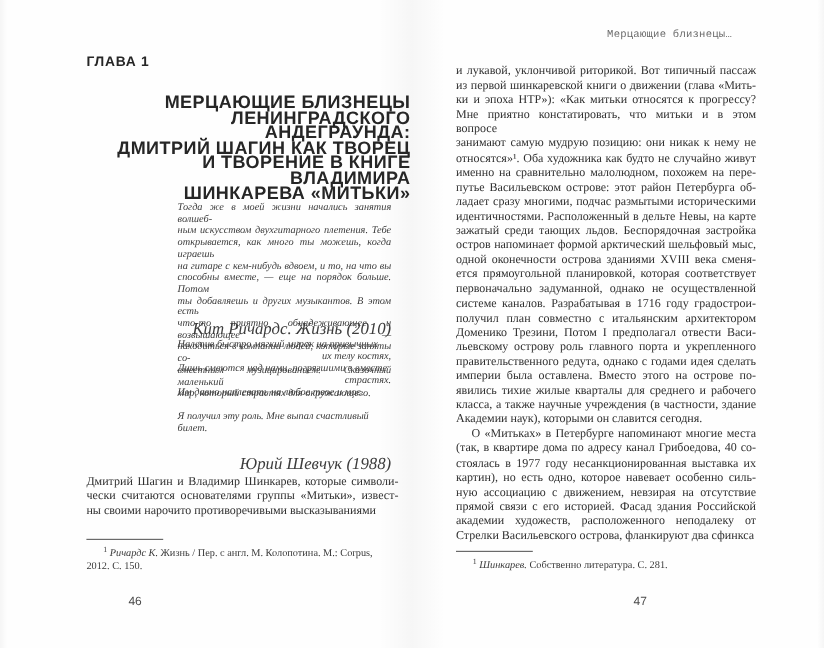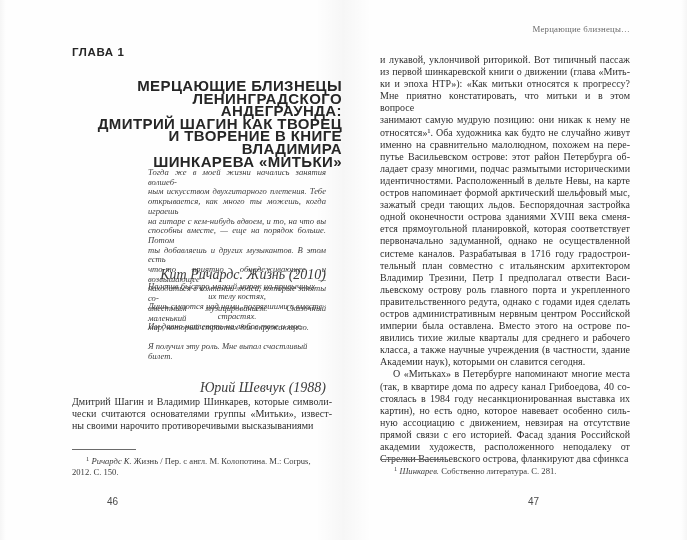--- a/index.html
+++ b/index.html
@@ -41,21 +41,21 @@
   .ep1{top:168px;}
   .jlines > div{text-align:justify;text-align-last:justify;}
   .jlines > div:last-child{text-align-last:left;}
   .ep-attr{
     left:148px;width:178px;text-align:right;
     font-style:italic;font-size:14px;color:#3c3c3c;
   }
   .attr1{top:267px;}
   .poem{top:281px;}
   .poem .ep-line{line-height:10px;}
-  .poem .align-right{text-align:center;font-style:italic;}
+  .poem .align-right{text-align:right;font-style:italic;}
   .poem .gap-top{margin-top:10px;}
   .attr2{top:380px;}
 
   
   .body-block{
     font-size:10px;line-height:12.1px;color:#303030;
   }
   .left-body{left:72px;top:396px;width:260px;}
   .right-body{left:380px;top:54px;width:250px;}
   .para-indent > div:first-child{text-indent:13px;}
@@ -66,22 +66,22 @@
   .fn-rule-right{left:380px;top:459px;}
   .footnote{
     font-size:8.6px;line-height:11px;color:#3a3a3a;
   }
   .fn-left{left:72px;top:453px;width:260px;}
   .fn-right{left:380px;top:463px;width:250px;}
   .fn-first{text-indent:14px;}
   .fn-marker{font-size:6.5px;vertical-align:3px;}
 
   .running-header{
-    left:380px;top:24px;width:250px;text-align:right;
-    font-size:8.8px;color:#6a6a6a;letter-spacing:0.2px;
+    left:360px;top:24px;width:250px;text-align:right;
+    font-size:8.8px;color:#6a6a6a;letter-spacing:0.2px;font-family:Liberation Mono, monospace;
   }
   .page-number{
     font-family:"Liberation Sans", sans-serif;
     font-size:10px;color:#4a4a4a;
   }
   .pn-left{left:63px;top:496px;margin-left:44px;}
   .pn-right{left:528px;top:496px;}
 </style>
 </head>
 <body>
@@ -146,40 +146,39 @@
           <div>и лукавой, уклончивой риторикой. Вот типичный пассаж</div>
           <div>из первой шинкаревской книги о движении (глава «Мить-</div>
           <div>ки и эпоха НТР»): «Как митьки относятся к прогрессу?</div>
           <div>Мне приятно констатировать, что митьки и в этом вопросе</div>
           <div>занимают самую мудрую позицию: они никак к нему не</div>
           <div>относятся»¹. Оба художника как будто не случайно живут</div>
           <div>именно на сравнительно малолюдном, похожем на пере-</div>
           <div>путье Васильевском острове: этот район Петербурга об-</div>
           <div>ладает сразу многими, подчас размытыми историческими</div>
           <div>идентичностями. Расположенный в дельте Невы, на карте</div>
+          <div>зажатый среди тающих льдов. Беспорядочная застройка</div>
           <div>остров напоминает формой арктический шельфовый мыс,</div>
-          <div>зажатый среди тающих льдов. Беспорядочная застройка</div>
           <div>одной оконечности острова зданиями XVIII века сменя-</div>
           <div>ется прямоугольной планировкой, которая соответствует</div>
           <div>первоначально задуманной, однако не осуществленной</div>
           <div>системе каналов. Разрабатывая в 1716 году градострои-</div>
-          <div>тельный план совместно с итальянским архитектором</div>
-          <div>Владимир Трезини, Петр I предполагал отвести Васи-</div>
+          <div>получил план совместно с итальянским архитектором</div>
+          <div>Доменико Трезини, Потом I предполагал отвести Васи-</div>
           <div>льевскому острову роль главного порта и укрепленного</div>
           <div>правительственного редута, однако с годами идея сделать</div>
-          <div>остров административным нервным центром Российской</div>
           <div>империи была оставлена. Вместо этого на острове по-</div>
           <div>явились тихие жилые кварталы для среднего и рабочего</div>
           <div>класса, а также научные учреждения (в частности, здание</div>
           <div>Академии наук), которыми он славится сегодня.</div>
         </div>
       <div class="jlines para-indent">
           <div>О «Митьках» в Петербурге напоминают многие места</div>
           <div>(так, в квартире дома по адресу канал Грибоедова, 40 со-</div>
-          <div>стоялась в 1984 году несанкционированная выставка их</div>
+          <div>стоялась в 1977 году несанкционированная выставка их</div>
           <div>картин), но есть одно, которое навевает особенно силь-</div>
           <div>ную ассоциацию с движением, невзирая на отсутствие</div>
           <div>прямой связи с его историей. Фасад здания Российской</div>
           <div>академии художеств, расположенного неподалеку от</div>
           <div>Стрелки Васильевского острова, фланкируют два сфинкса</div>
         </div>
     </div>
 
     <div class="abs fn-rule fn-rule-right"></div>
     <div class="abs footnote fn-right">

